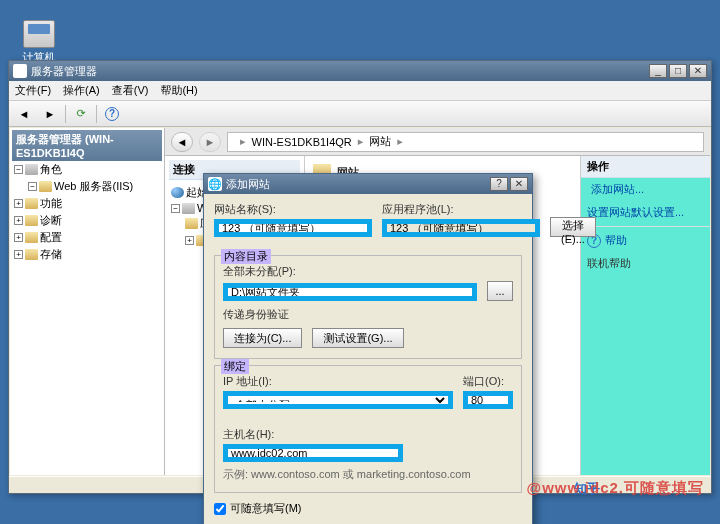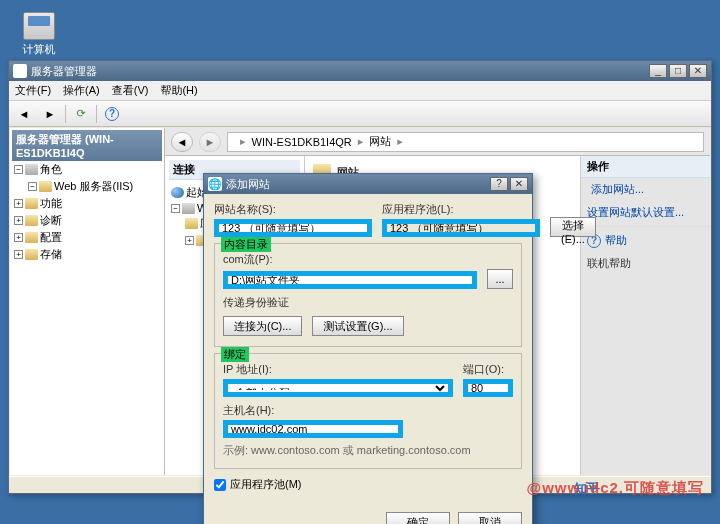--- a/index.html
+++ b/index.html
@@ -1,17 +1,17 @@
 <!DOCTYPE html>
 <html><head>
 <meta charset="utf-8">
 <style>
 * { box-sizing: border-box; margin: 0; padding: 0; font-family: "Microsoft YaHei", Tahoma, sans-serif; font-size: 11px; }
 body { width: 720px; height: 524px; background: #3a6ea5; overflow: hidden; position: relative; }
-.desktop-icon { position: absolute; top: 12px; left: 14px; width: 50px; text-align: center; color: #fff; }
+.desktop-icon { position: absolute; top: 20px; left: 14px; width: 50px; text-align: center; color: #fff; }
 .desktop-icon .ic { width: 32px; height: 28px; margin: 0 auto 2px; background: linear-gradient(#e8e8e8,#c8c8c8); border: 1px solid #888; border-radius: 2px; position: relative; }
 .desktop-icon .ic::after { content:""; position:absolute; left:4px; right:4px; top:3px; height:10px; background:#5a8cc8; border-radius:1px; }
 .window { position: absolute; background: #ece9d8; border: 1px solid #5a6a7a; box-shadow: 2px 2px 6px rgba(0,0,0,.3); }
 .titlebar { height: 20px; background: linear-gradient(#6f8aa8,#4a6888); color:#fff; display:flex; align-items:center; padding:0 4px; }
 .titlebar .ticon { width:14px; height:14px; background:#fff; border-radius:2px; margin-right:4px; display:flex; align-items:center; justify-content:center; }
 .titlebar .btns { margin-left:auto; display:flex; gap:2px; }
 .titlebar .btns span { width:18px; height:14px; background:linear-gradient(#f4f4f4,#c2c2c2); border:1px solid #666; font-size:10px; text-align:center; line-height:12px; color:#333; cursor:default; }
 .menubar { height:20px; background:#f0f0f0; display:flex; align-items:center; padding:0 6px; gap:12px; border-bottom:1px solid #ccc; }
 .menubar span { cursor:default; }
 .toolbar { height:26px; background:linear-gradient(#fafafa,#e5e5e5); border-bottom:1px solid #bbb; display:flex; align-items:center; padding:0 4px; gap:4px; }
@@ -31,36 +31,36 @@
 .center-title { background:linear-gradient(#5c7a98,#7a94b0); color:#fff; padding:3px 8px; font-weight:bold; }
 .nav { height:28px; background:#e8e8e8; border-bottom:1px solid #bbb; display:flex; align-items:center; padding:0 6px; gap:6px; }
 .navbtn { width:22px; height:20px; border:1px solid #bbb; background:linear-gradient(#fff,#e0e0e0); border-radius:10px; text-align:center; line-height:18px; cursor:default; }
 .crumb { flex:1; height:20px; border:1px solid #bbb; background:#fff; display:flex; align-items:center; padding:0 6px; gap:6px; }
 .crumb .sep { color:#888; }
 .conn-col { width:140px; border-right:1px solid #ccc; padding:4px; }
 .conn-hdr { background:#e8eef6; padding:2px 4px; font-weight:bold; border-bottom:1px solid #cde; }
 .body-row { flex:1; display:flex; }
 .mid { flex:1; padding:8px; }
 .mid-title { font-size:14px; font-weight:bold; color:#333; display:flex; align-items:center; gap:6px; }
-.right-pane { width:130px; border-left:1px solid #ccc; background:#e5e5e5; }
+.right-pane { width:130px; border-left:1px solid #ccc; background:#5eead4; }
 .right-hdr { background:#e8eef6; padding:3px 6px; font-weight:bold; border-bottom:1px solid #cde; }
 .right-pane a { display:flex; align-items:center; gap:4px; color:#0046aa; text-decoration:none; padding:4px 6px; cursor:default; }
 .right-pane .txt { color:#333; padding:4px 6px; display:flex; align-items:center; gap:4px; }
 .status { position:absolute; bottom:0; left:0; right:0; height:17px; background:#ece9d8; border-top:1px solid #fff; }
 
 .dlg { position:absolute; left:203px; top:173px; width:330px; background:#ece9d8; border:1px solid #4a6888; box-shadow:3px 3px 8px rgba(0,0,0,.4); }
 .dlg .titlebar { background:linear-gradient(#6f8aa8,#4a6888);}
 .dlg-body { padding:8px 10px; }
-.row { display:flex; gap:10px; margin-bottom:6px; align-items:flex-end; }
+.row { display:flex; gap:10px; margin-bottom:18px; align-items:flex-end; }
 .col { display:flex; flex-direction:column; gap:2px; }
 .lbl { color:#333; }
 input.txt, select { border:5px solid #0ea5e9; background:#fff; padding:2px 3px; height:18px; font-size:11px; }
 input.ro { background:#ece9d8; }
 .group { border:1px solid #bbb; padding:8px 8px 10px; margin:6px 0 4px; position:relative; }
-.group > .gl { position:absolute; top:-7px; left:6px; background:#22c55e; padding:0 3px; }
+.group > .gl { position:absolute; top:-7px; left:6px; background:#c4b5fd; padding:0 3px; }
 .btn { height:20px; padding:0 10px; border:1px solid #888; background:linear-gradient(#fff,#dcdcdc); cursor:default; }
 .chk { display:flex; align-items:center; gap:4px; margin:8px 0 4px; }
 .chk input { width:12px; height:12px; }
 .dlg-foot { display:flex; justify-content:flex-end; gap:8px; padding:8px 10px 10px; }
 .watermark { position:absolute; right:16px; bottom:26px; color:#d8443f; font-size:15px; font-weight:bold; letter-spacing:1px; opacity:.9; }
 .wmlogo { position:absolute; right:120px; bottom:26px; color:#2a6ec8; font-size:13px; font-weight:bold; }
 .help-ic { width:14px; height:14px; border:1.5px solid #2a6ec8; border-radius:50%; color:#2a6ec8; font-weight:bold; font-size:10px; text-align:center; line-height:11px; }
 </style>
 </head>
 <body>
@@ -225,21 +225,21 @@
       <div class="col" style="flex:1;">
         <span class="lbl">应用程序池(L):</span>
         <input class="txt ro" readonly="" value="123 （可随意填写）" style="">
       </div>
       <button class="btn">选择(E)...</button>
     </div>
 
     <div class="group">
       <span class="gl">内容目录</span>
       <div class="col">
-        <span class="lbl">com流(P):</span>
+        <span class="lbl">全部未分配(P):</span>
         <div class="row" style="margin-bottom:4px;">
           <input class="txt" style="flex: 1 1 0%;" value="D:\网站文件夹">
           <button class="btn" style="width:26px;padding:0;">...</button>
         </div>
         <span class="lbl">传递身份验证</span>
         <div class="row" style="margin:4px 0 0;">
           <button class="btn">连接为(C)...</button>
           <button class="btn">测试设置(G)...</button>
         </div>
       </div>
@@ -259,21 +259,21 @@
       </div>
       <div class="col">
         <span class="lbl">主机名(H):</span>
         <input class="txt" style="width: 180px;" value="www.idc02.com">
         <span class="lbl" style="color:#666;margin-top:3px;">示例: www.contoso.com 或 marketing.contoso.com</span>
       </div>
     </div>
 
     <label class="chk">
       <input type="checkbox" checked="" style="">
-      <span>应用程序池(M)</span>
+      <span>可随意填写(M)</span>
     </label>
   </div>
   <div class="dlg-foot">
     <button class="btn" style="width:64px;">确定</button>
     <button class="btn" style="width:64px;">取消</button>
   </div>
 </div>
 
 <div class="wmlogo">知乎</div>
 <div class="watermark">@www.idc2.可随意填写</div>

